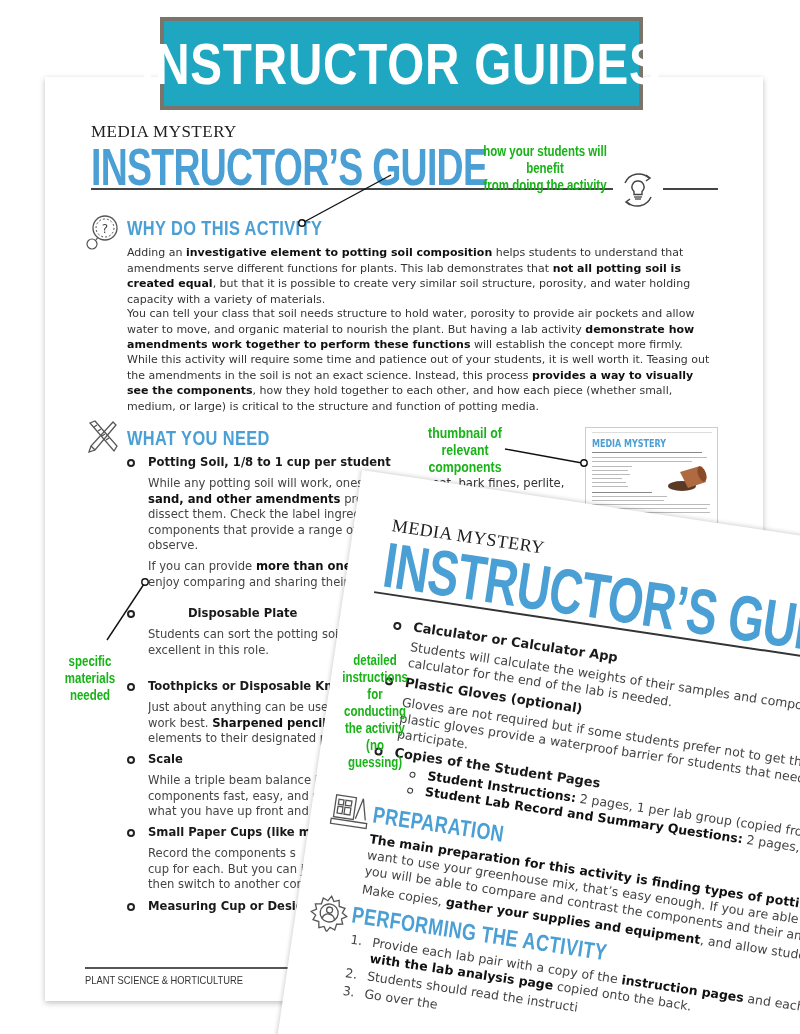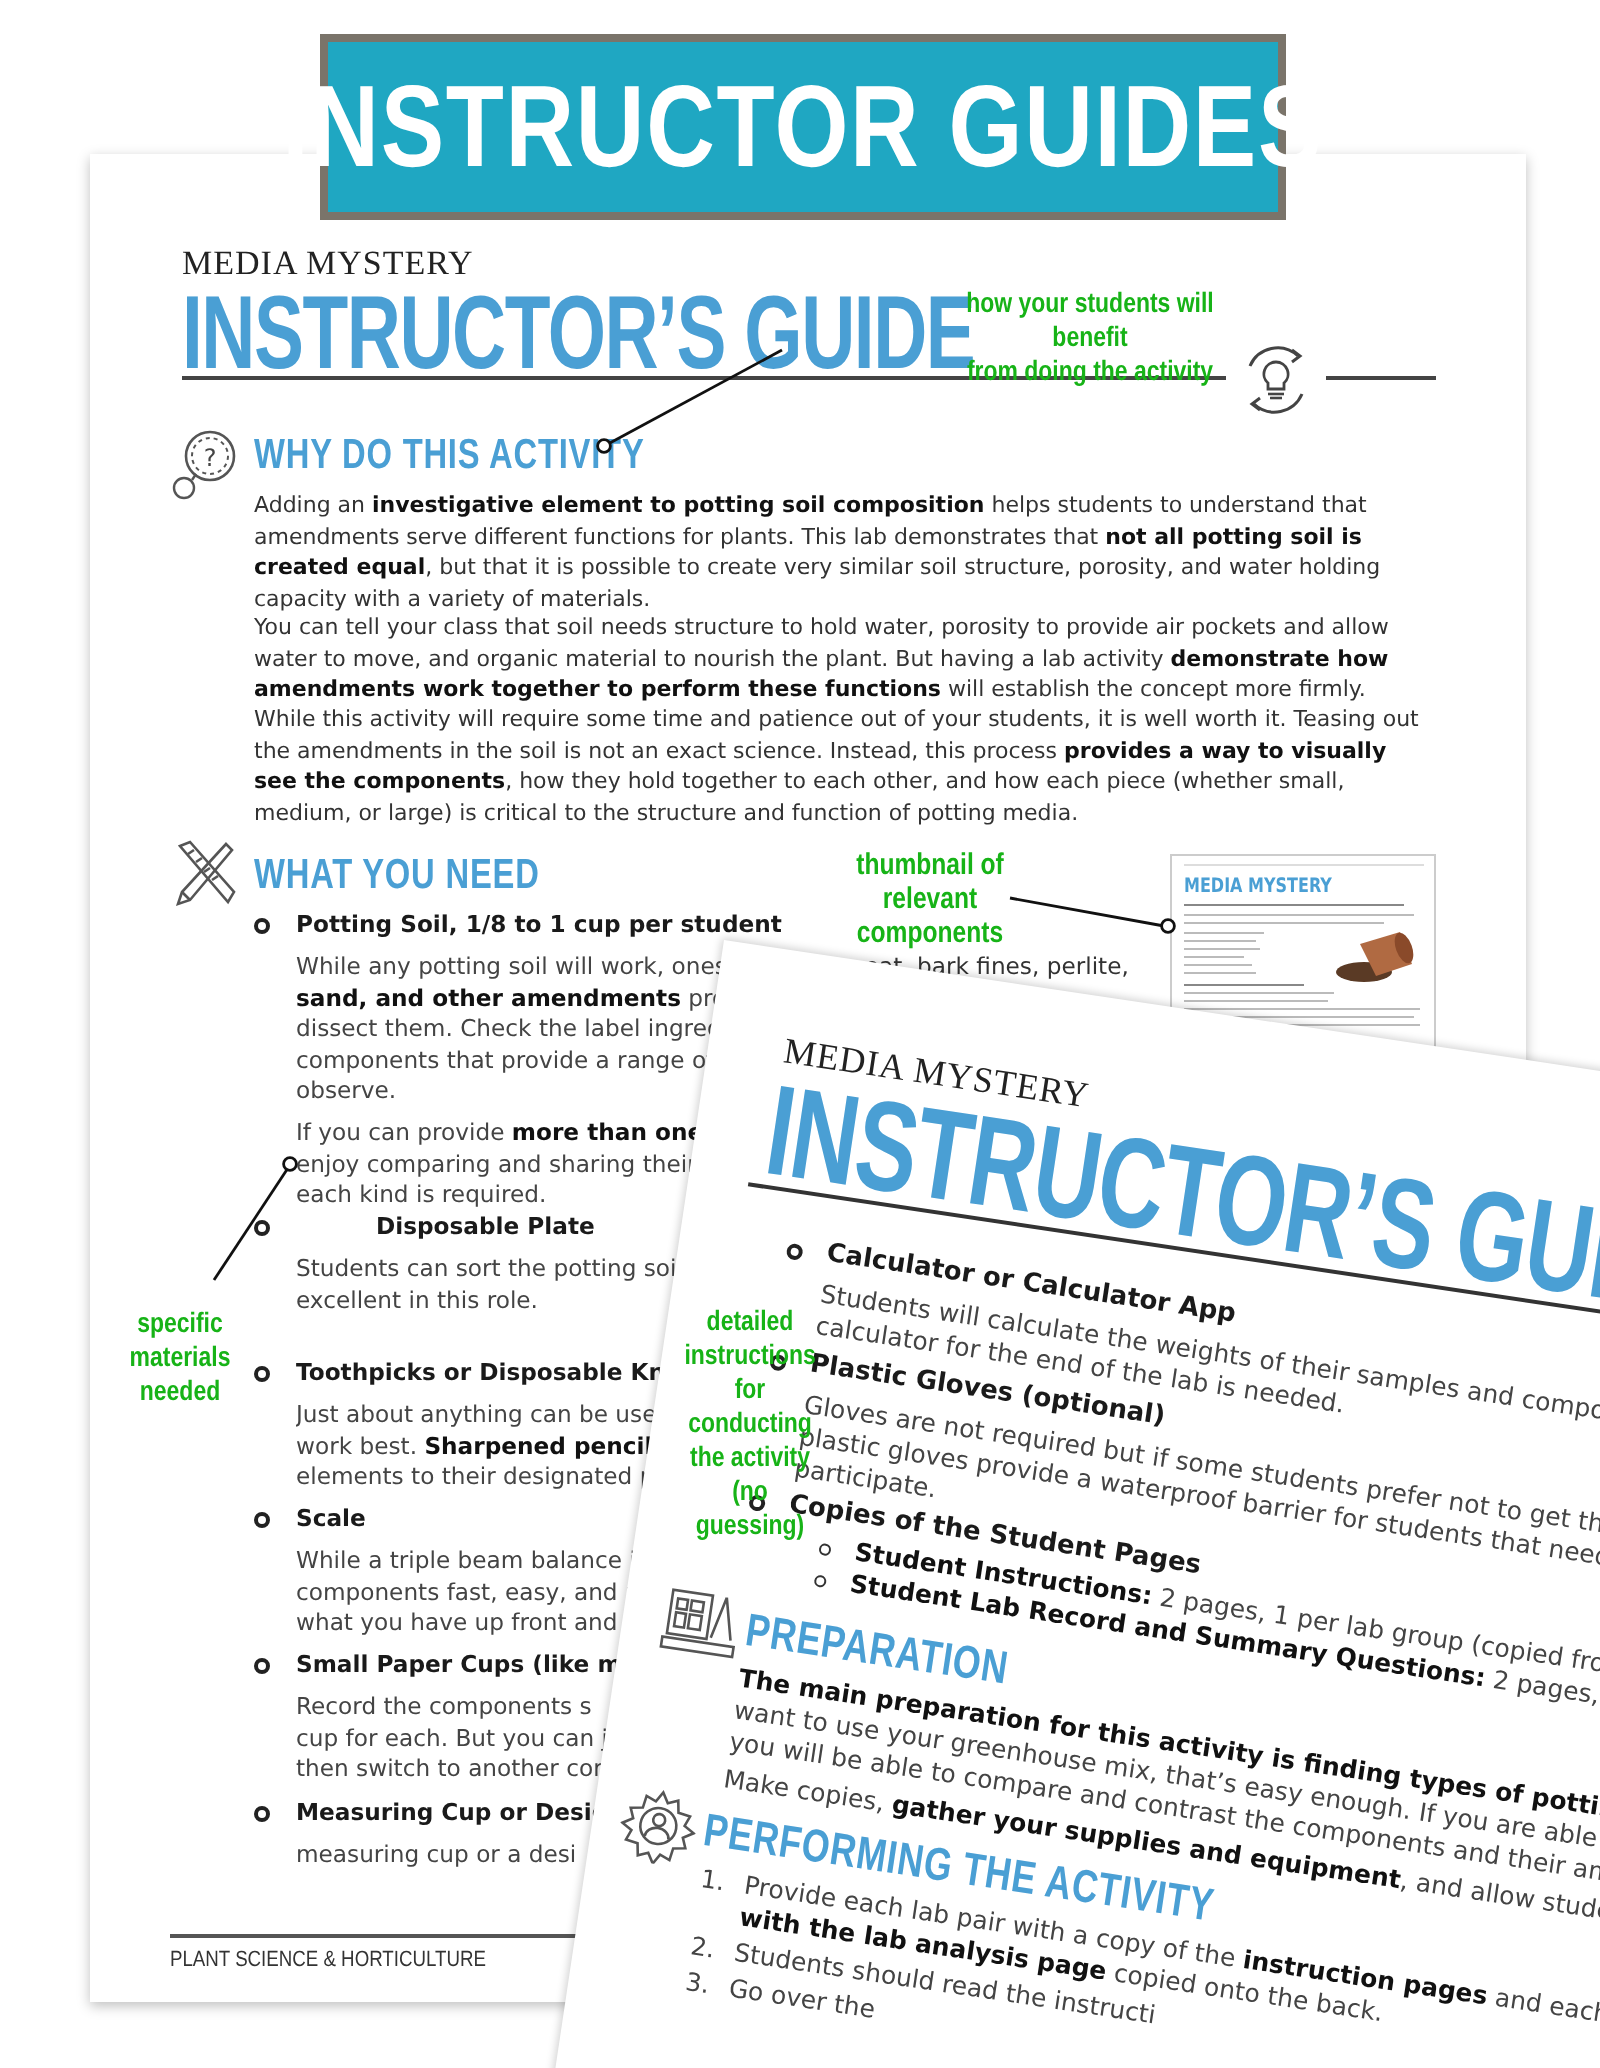--- a/index.html
+++ b/index.html
@@ -136,21 +136,20 @@
   <div class="pb item-bullet" style="left:82px;top:382px;"></div>
   <div class="pb item-title" style="left:103px;top:378px;">Potting Soil, 1/8 to 1 cup per student</div>
   <div class="pb item-text" style="left:103px;top:399px;">
     <div>While any potting soil will work, ones</div>
     <div><b>sand, and other amendments</b> provid</div>
     <div>dissect them. Check the label ingred</div>
     <div>components that provide a range of</div>
     <div>observe.</div>
     <div style="margin-top:5px">If you can provide <b>more than one ty</b></div>
     <div>enjoy comparing and sharing their</div>
-    <div>each kind is required.</div>
   </div>
 
   <div class="pb item-bullet" style="left:82px;top:533px;"></div>
   <div class="pb item-title" style="left:103px;top:529px;margin-left:40px;">Disposable Plate</div>
   <div class="pb item-text" style="left:103px;top:550px;">
     <div>Students can sort the potting soil</div>
     <div>excellent in this role.</div>
   </div>
 
   <div class="pb item-bullet" style="left:82px;top:606px;"></div>
@@ -173,21 +172,20 @@
   <div class="pb item-title" style="left:103px;top:748px;">Small Paper Cups (like mu</div>
   <div class="pb item-text" style="left:103px;top:769px;">
     <div>Record the components s</div>
     <div>cup for each. But you can j</div>
     <div>then switch to another cor</div>
   </div>
 
   <div class="pb item-bullet" style="left:82px;top:826px;"></div>
   <div class="pb item-title" style="left:103px;top:822px;">Measuring Cup or Desig</div>
   <div class="pb item-text" style="left:103px;top:843px;">
-    <div>measuring cup or a desi</div>
   </div>
 
   <div class="pb item-title" style="left:380px;top:399px;font-weight:normal;color:#333">peat, bark fines, perlite,</div>
 
   <div class="pb thumb">
     <div class="thumb-title">MEDIA MYSTERY</div>
     <div class="thumb-line" style="top:4px;width:120px;background:#ddd"></div>
     <div class="thumb-line" style="top:24px;width:110px;background:#888"></div>
     <div class="thumb-line" style="top:29px;width:115px"></div>
     <div class="thumb-line" style="top:33px;width:100px"></div>

